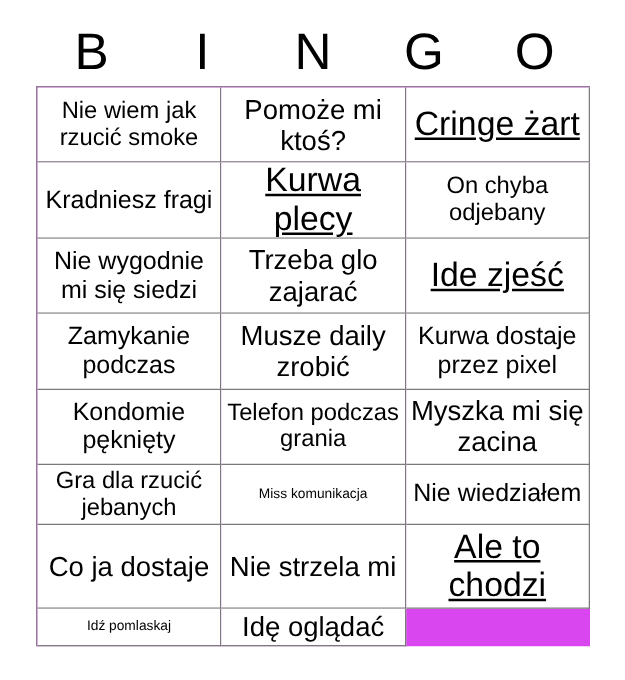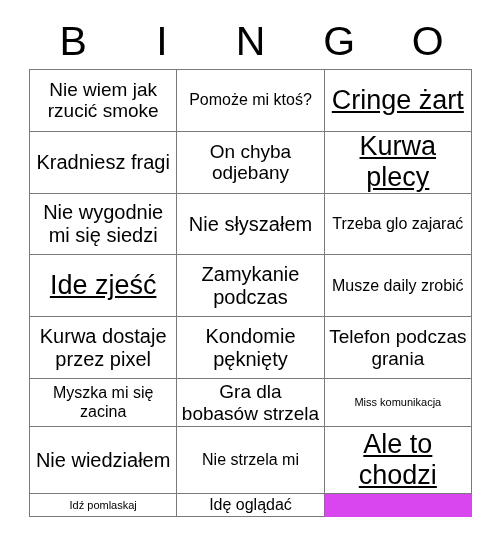--- a/index.html
+++ b/index.html
@@ -79,21 +79,21 @@
     width: 100%;
     line-height: 1.14;
     word-wrap: break-word;
     overflow-wrap: break-word;
     hyphens: none;
     color: #000000;
   }
 
   
   .fs-xl   { font-size: 27px; text-decoration: underline; }
-  .fs-lg   { font-size: 16px; }
+  .fs-lg   { font-size: 22px; }
   .fs-md   { font-size: 19px; }
   .fs-sm   { font-size: 20px; }
   .fs-xs   { font-size: 11px; }
 </style>
 </head>
 <body>
 
 <div id="bingo-card">
 
   <div id="bingo-header">
@@ -111,30 +111,27 @@
       <div class="bingo-cell">
         <span class="cell-text fs-lg">Pomoże mi ktoś?</span>
       </div>
       <div class="bingo-cell">
         <span class="cell-text fs-xl">Cringe żart</span>
       </div>
       <div class="bingo-cell">
         <span class="cell-text fs-sm">Kradniesz fragi</span>
       </div>
       <div class="bingo-cell">
+        <span class="cell-text fs-xl">Kurwa plecy</span>
+      </div>
+      <div class="bingo-cell">
         <span class="cell-text fs-md">On chyba odjebany</span>
       </div>
       <div class="bingo-cell">
-        <span class="cell-text fs-xl">Kurwa plecy</span>
-      </div>
-      <div class="bingo-cell">
         <span class="cell-text fs-sm">Nie wygodnie mi się siedzi</span>
-      </div>
-      <div class="bingo-cell">
-        <span class="cell-text fs-sm">Nie słyszałem</span>
       </div>
       <div class="bingo-cell">
         <span class="cell-text fs-lg">Trzeba glo zajarać</span>
       </div>
       <div class="bingo-cell">
         <span class="cell-text fs-xl">Ide zjeść</span>
       </div>
       <div class="bingo-cell">
         <span class="cell-text fs-sm">Zamykanie podczas</span>
       </div>
@@ -147,27 +144,30 @@
       <div class="bingo-cell">
         <span class="cell-text fs-sm">Kondomie pęknięty</span>
       </div>
       <div class="bingo-cell">
         <span class="cell-text fs-md">Telefon podczas grania</span>
       </div>
       <div class="bingo-cell">
         <span class="cell-text fs-lg">Myszka mi się zacina</span>
       </div>
       <div class="bingo-cell">
-        <span class="cell-text fs-md">Gra dla bobasów strzela</span>
+        <span class="cell-text fs-md">Gra dla rzucić jebanych</span>
       </div>
       <div class="bingo-cell">
         <span class="cell-text fs-xs">Miss komunikacja</span>
       </div>
       <div class="bingo-cell">
         <span class="cell-text fs-sm">Nie wiedziałem</span>
+      </div>
+      <div class="bingo-cell">
+        <span class="cell-text fs-lg">Co ja dostaje</span>
       </div>
       <div class="bingo-cell">
         <span class="cell-text fs-lg">Nie strzela mi</span>
       </div>
       <div class="bingo-cell">
         <span class="cell-text fs-xl">Ale to chodzi</span>
       </div>
       <div class="bingo-cell">
         <span class="cell-text fs-xs">Idź pomlaskaj</span>
       </div>

